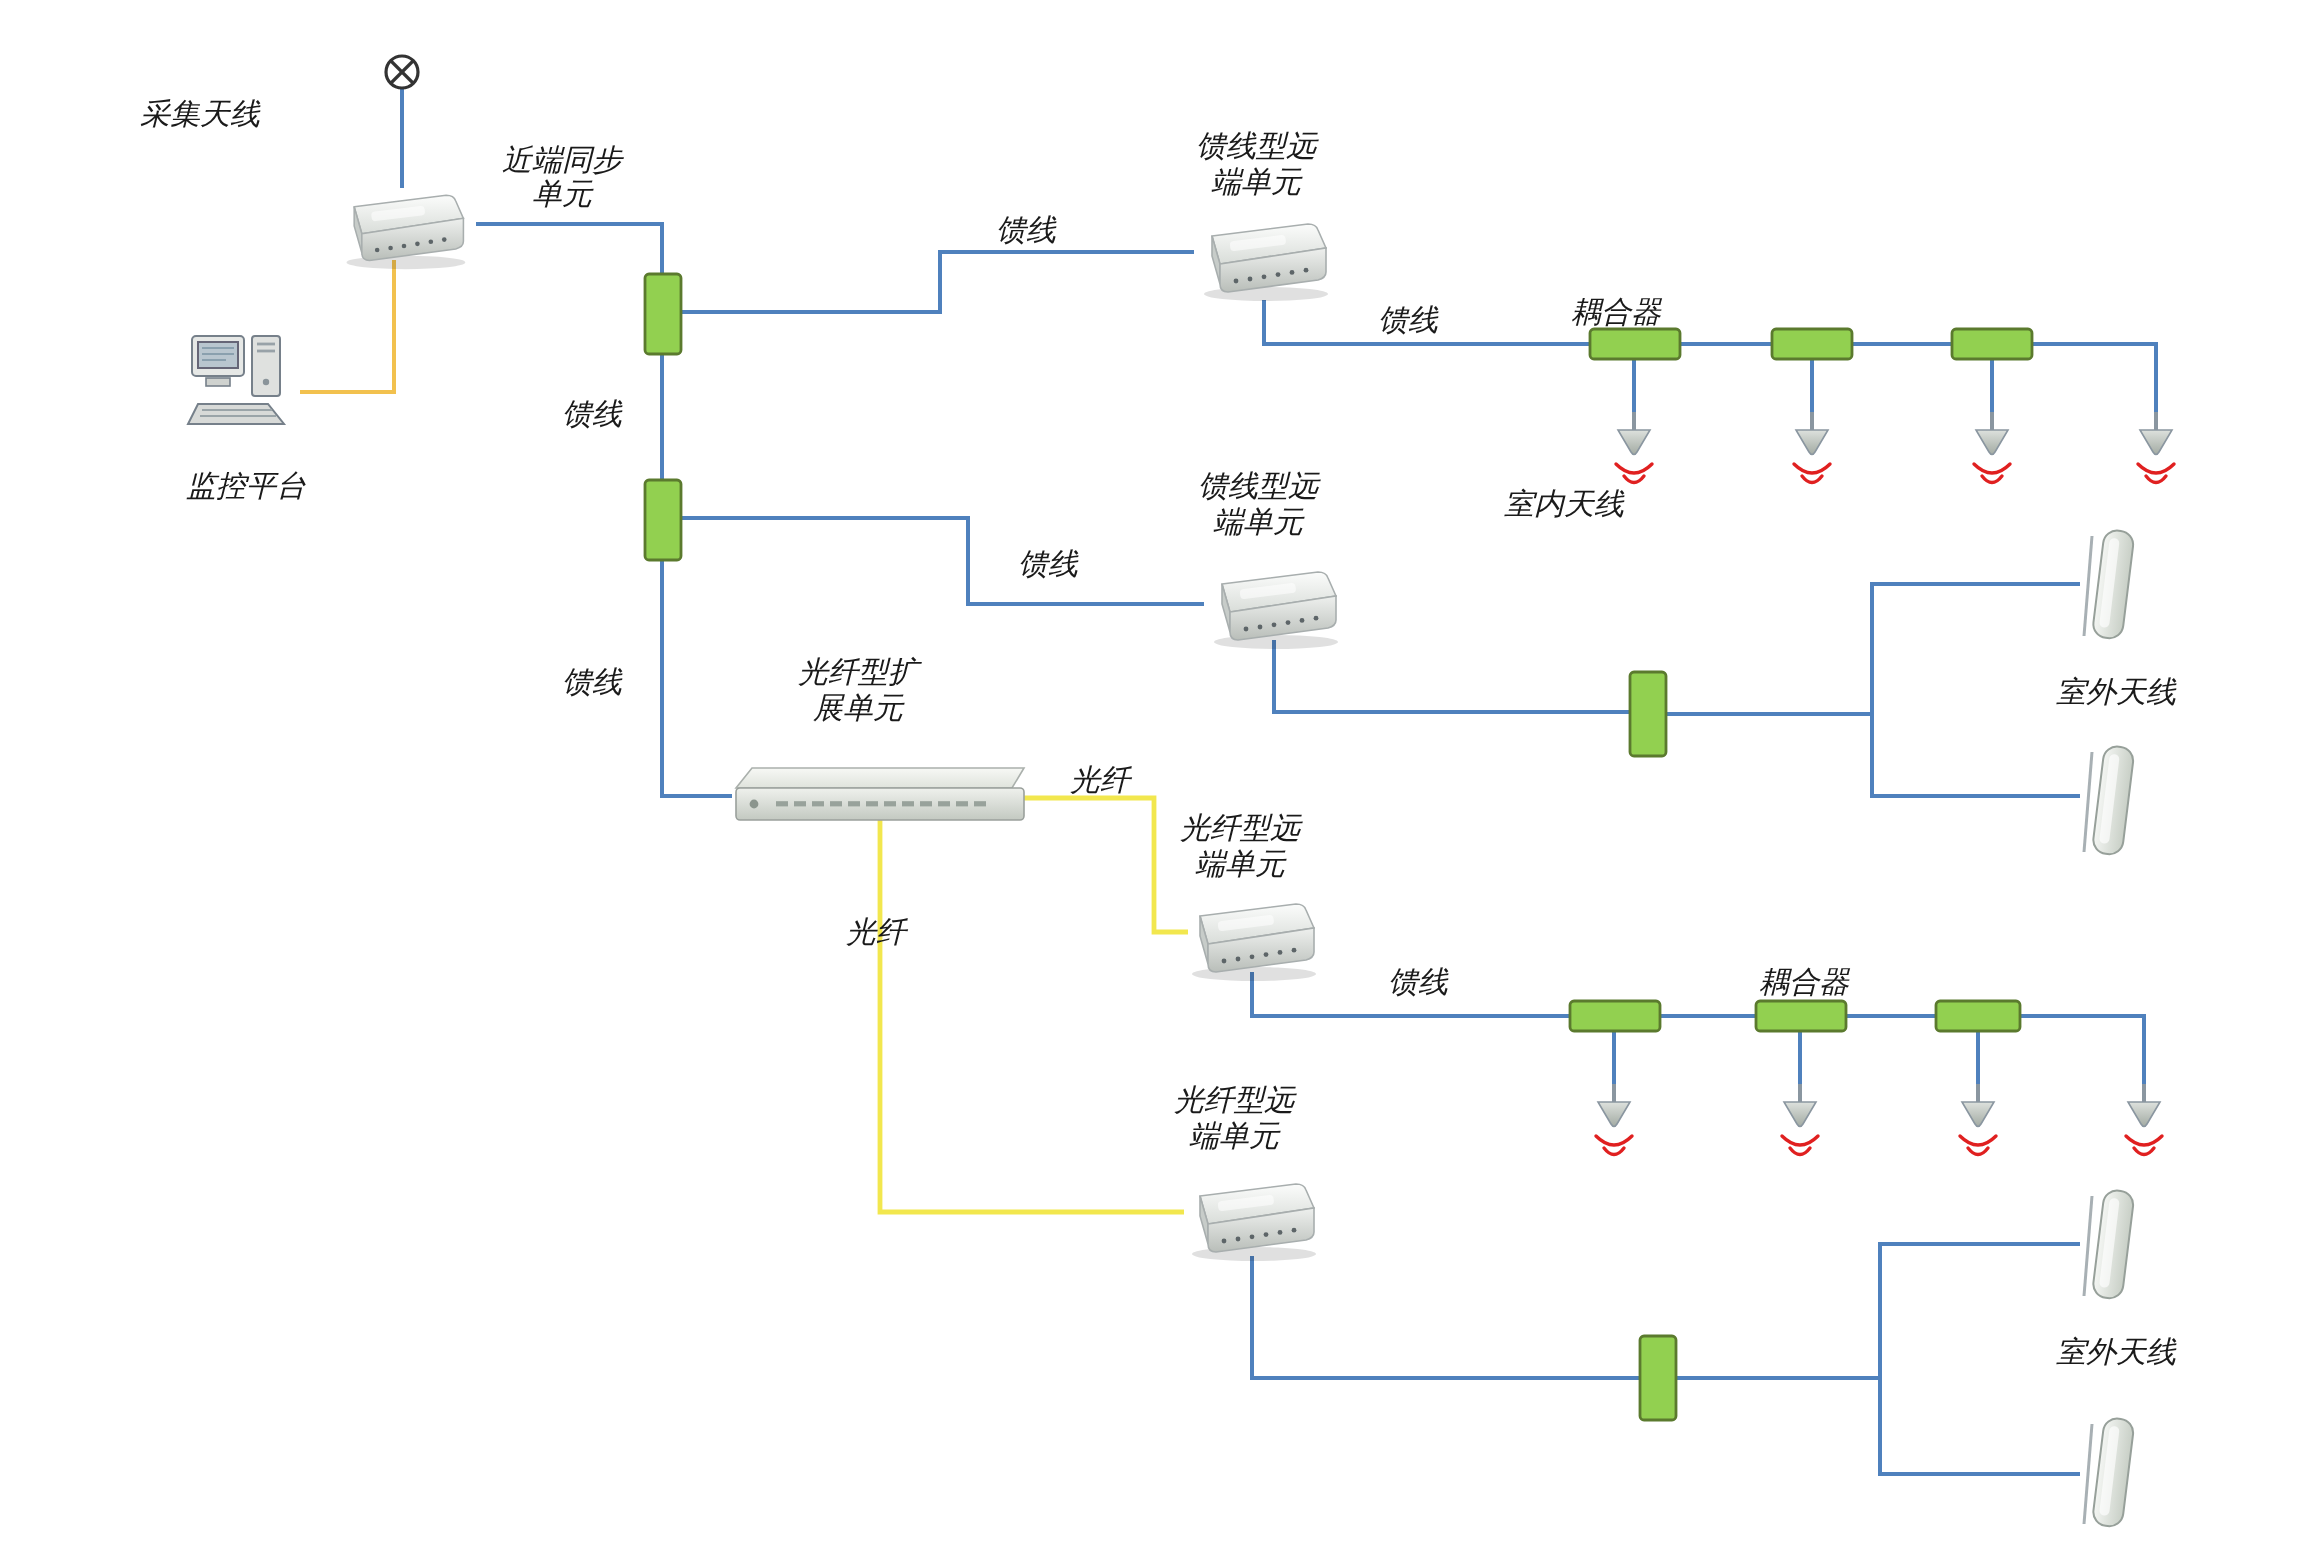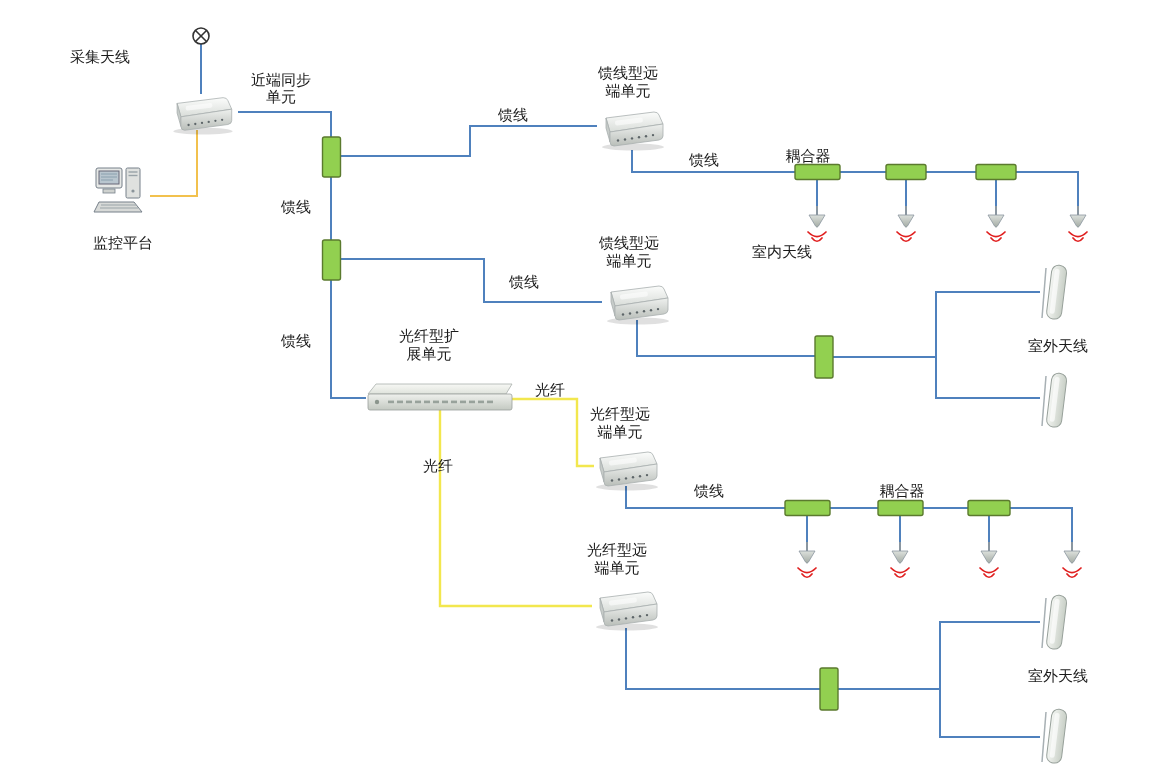--- a/index.html
+++ b/index.html
@@ -1,18 +1,19 @@
 <!DOCTYPE html>
 <html style="--feeder-line: #4f81bd; --fiber-line: #f2e74e; --power-line: #f2c14e; --splitter-fill: #92d050; --splitter-stroke: #5b7a2e; --signal-wave: #e02020; --label-text: #1a1a1a; --background: #ffffff;"><head>
 <meta charset="utf-8">
 <style>
   html, body { margin: 0; padding: 0; background: #ffffff; }
   .canvas {
     width: 1156px; height: 778px; position: relative; background: #ffffff;
     font-family: "DejaVu Sans", "Liberation Sans", sans-serif;
+    font-style: italic;
   }
   svg text.lbl {
     font-family: "DejaVu Sans", "Liberation Sans", sans-serif;
     font-size: 15px;
     fill: var(--label-text, #1a1a1a);
   }
   .feeder  { stroke: var(--feeder-line, #4f81bd); stroke-width: 2;   fill: none; }
   .fiber   { stroke: var(--fiber-line,  #f2e74e); stroke-width: 2.4; fill: none; }
   .power   { stroke: var(--power-line,  #f2c14e); stroke-width: 2;   fill: none; }
   .splitter{ fill: var(--splitter-fill, #92d050); stroke: var(--splitter-stroke, #5b7a2e); stroke-width: 1.4; }

